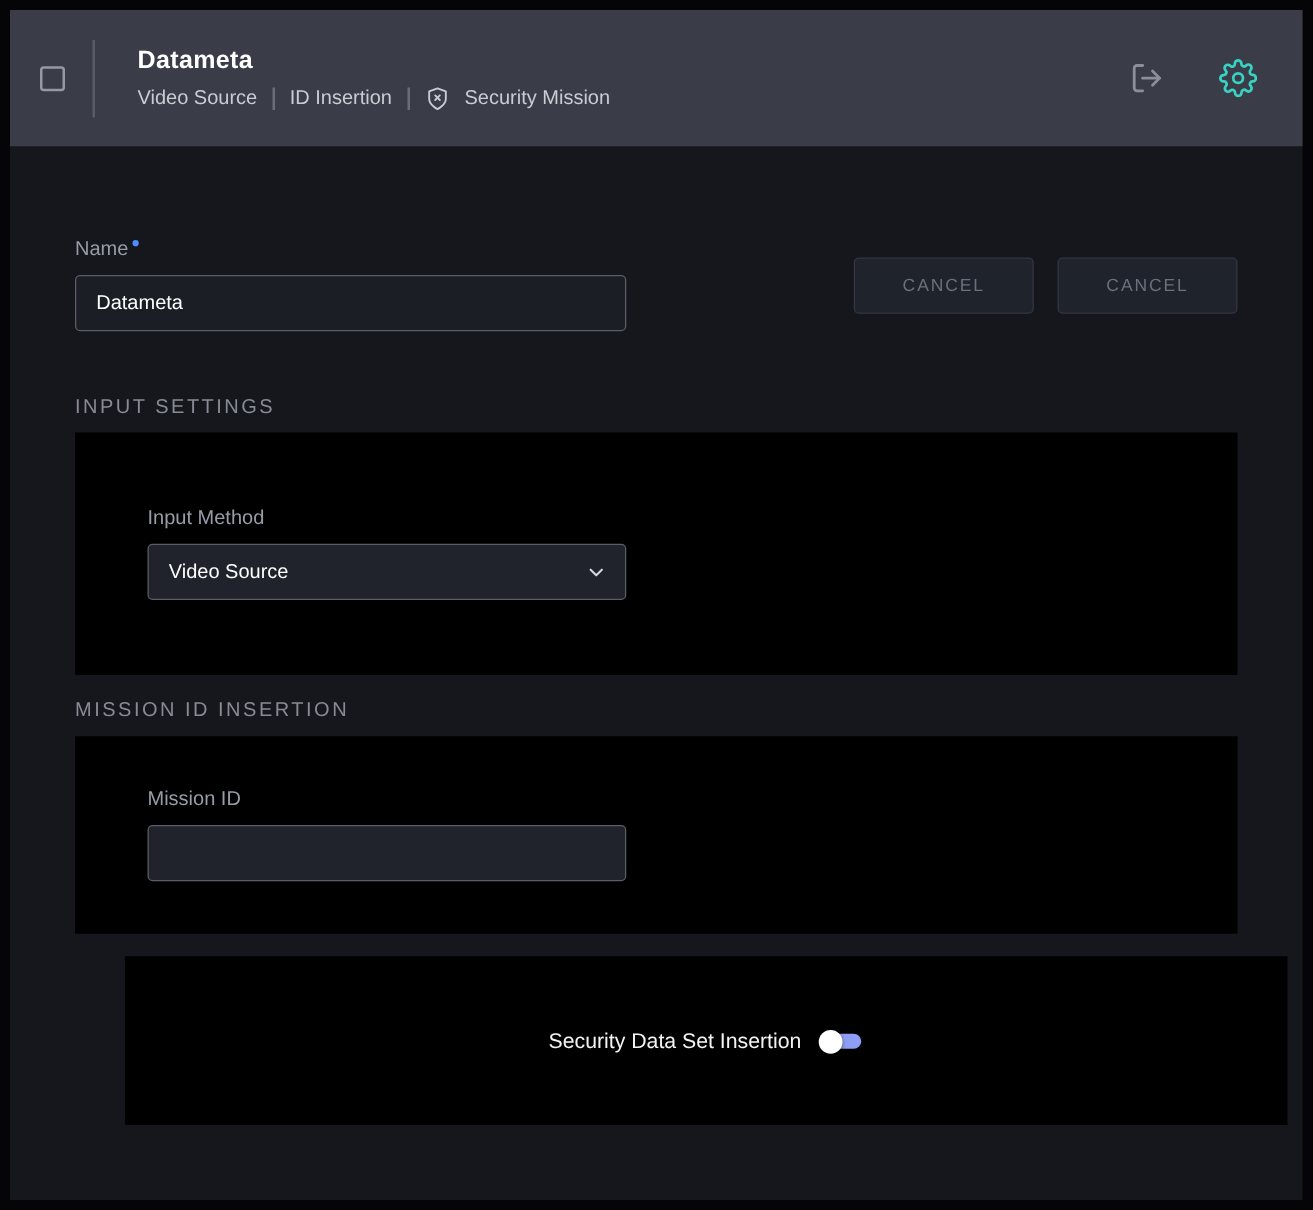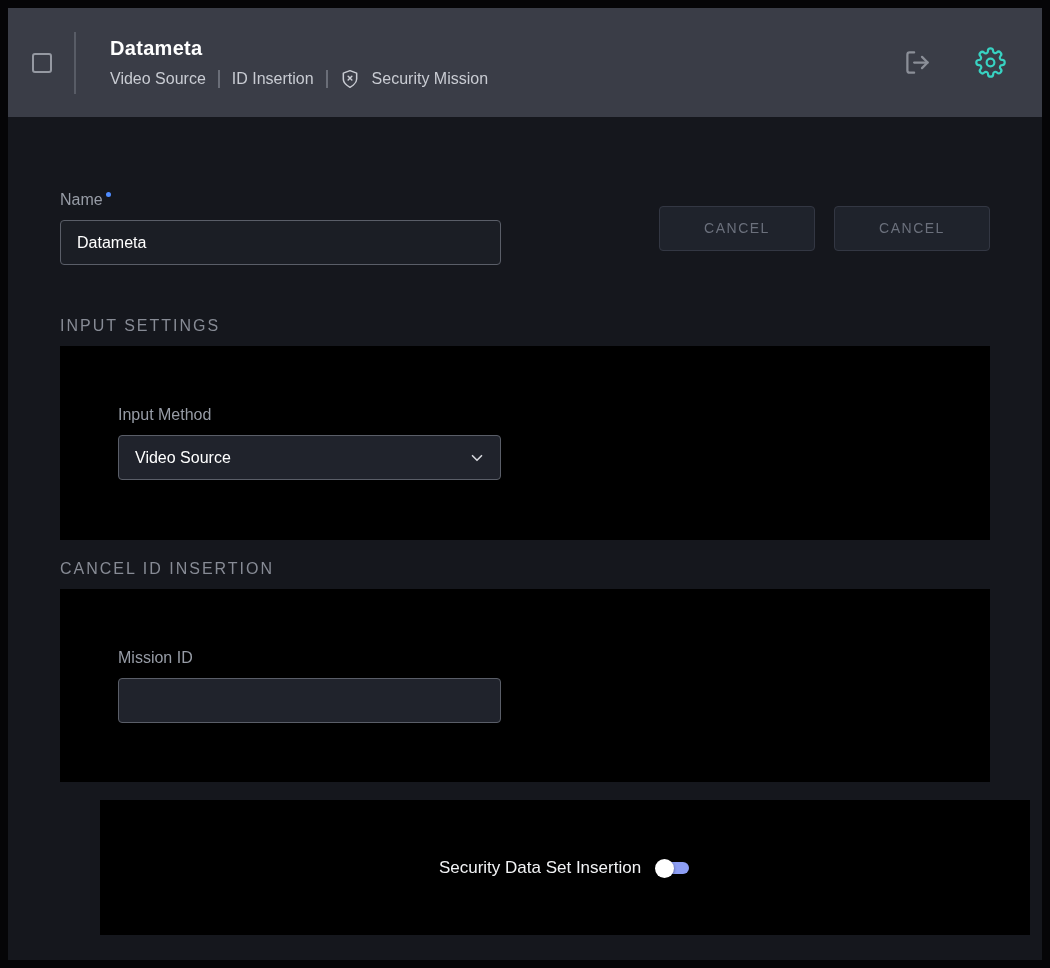--- a/index.html
+++ b/index.html
@@ -117,21 +117,21 @@
     border: 1px solid #5a5e68;
     border-radius: 4px;
     color: #ffffff;
     font-size: 16px;
     font-family: "Liberation Sans", sans-serif;
     padding: 0 16px;
     outline: none;
   }
   .btn-group { display: flex; gap: 19px; }
   .btn {
-    width: 156px;
+    width: 144px;
     height: 45px;
     background: #1f232c;
     border: 1px solid #333743;
     border-radius: 4px;
     color: #6b707c;
     font-size: 14px;
     font-family: "Liberation Sans", sans-serif;
     letter-spacing: 1.5px;
     cursor: pointer;
   }
@@ -148,21 +148,21 @@
   .card {
     margin-top: 10px;
     width: 930px;
     background: #000000;
     display: flex;
     flex-direction: column;
     justify-content: center;
     padding: 0 58px;
   }
   .card.tall { height: 194px; }
-  .card.tall2 { height: 193px; }
+  .card.tall2 { height: 158px; }
   .card.row {
     margin-top: 18px;
     height: 135px;
     flex-direction: row;
     align-items: center;
     margin-left: 40px;
   }
 
   .select {
     width: 383px;
@@ -275,21 +275,21 @@
         <div class="select">
           <span>Video Source</span>
           <span style="display:inline-flex;">
             <svg width="18" height="18" viewBox="0 0 24 24" fill="none" stroke="#d5d7dc" stroke-width="2.2" stroke-linecap="round" stroke-linejoin="round">
               <polyline points="6 9 12 15 18 9"></polyline>
             </svg>
           </span>
         </div>
       </section>
 
-      <div class="section-heading second">CANCEL ID INSERTION</div>
+      <div class="section-heading second">MISSION ID INSERTION</div>
       <section class="card tall2">
         <div class="field-label">Mission ID</div>
         <input class="text-input card-input" type="text" value="" style="">
       </section>
 
       <section class="card row">
         <span class="toggle-label">Security Data Set Insertion</span>
         <div class="toggle">
           <div class="track"></div>
           <div class="knob"></div>

